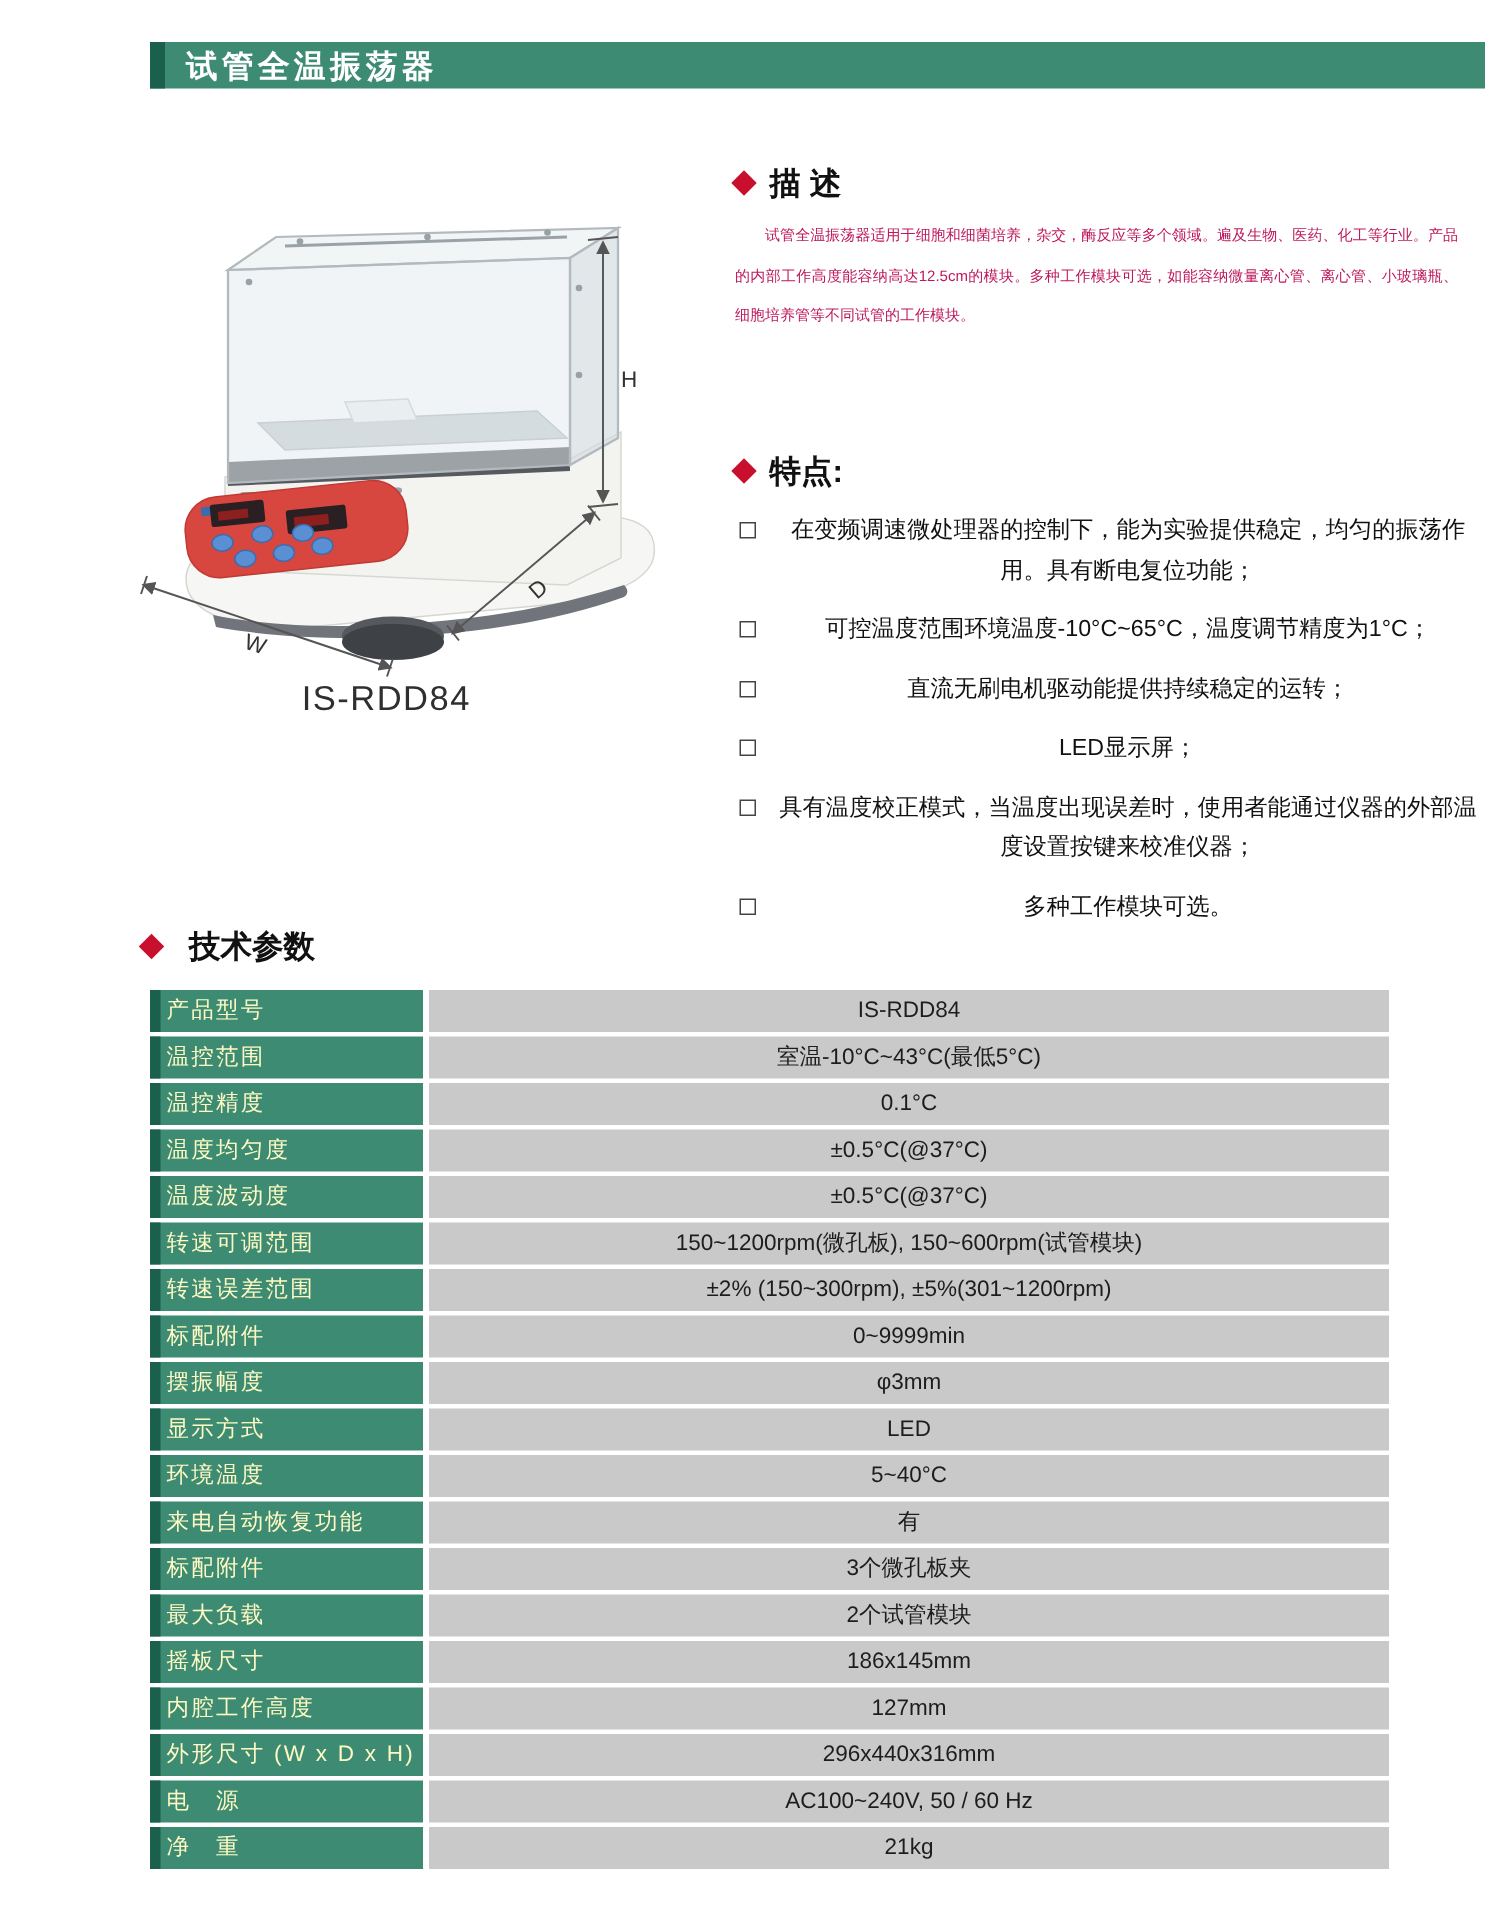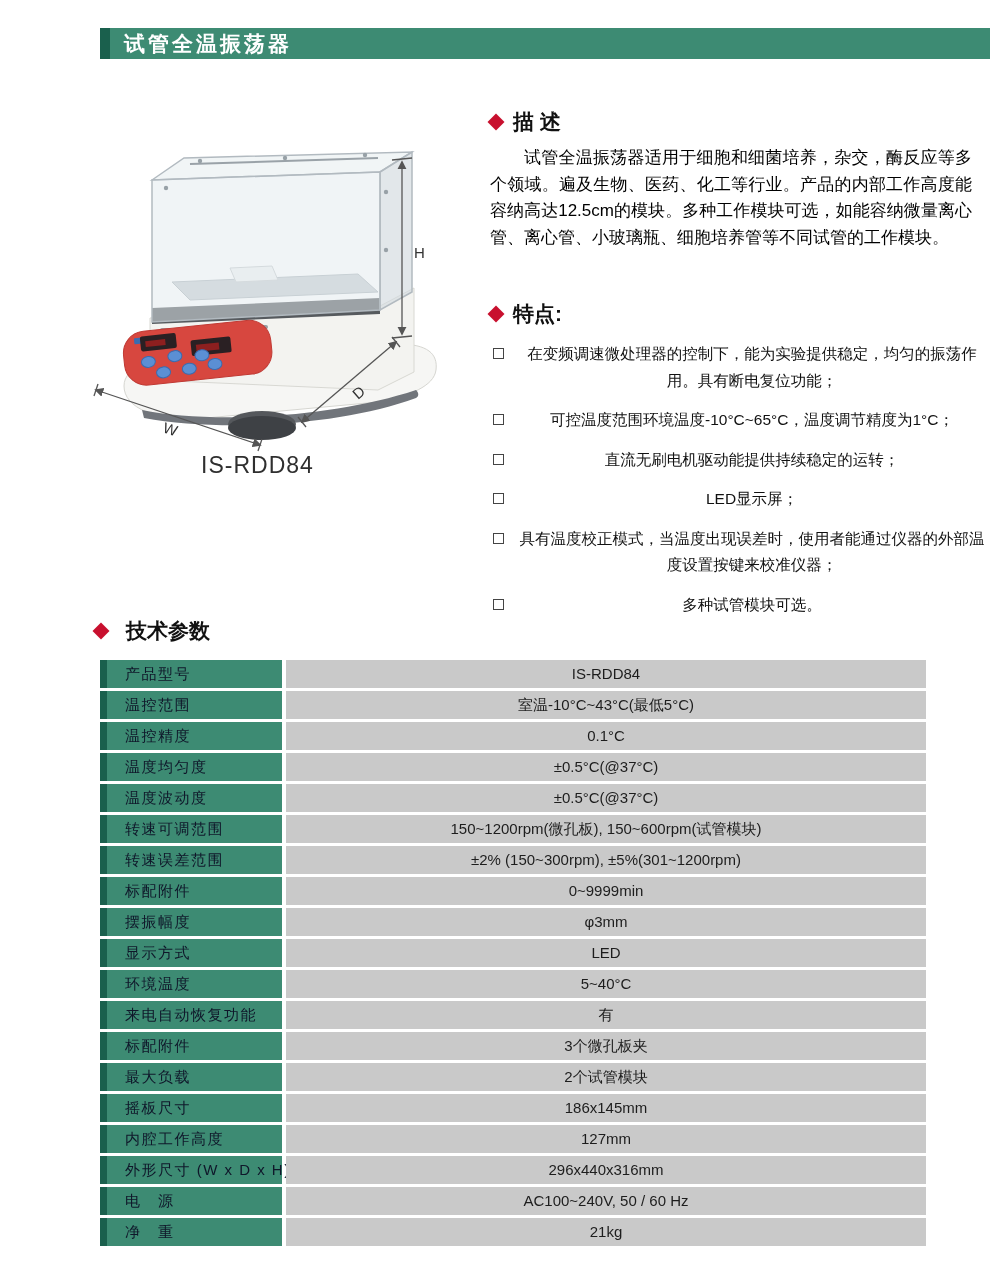--- a/index.html
+++ b/index.html
@@ -18,34 +18,34 @@
   
   .sec-head{display:flex;align-items:center;gap:11px;font-size:21px;font-weight:bold;color:#111;text-align:right;}
   .diamond{width:12px;height:12px;background:var(--accentRed);transform:rotate(45deg);flex:0 0 auto;}
 
   
   .figure{position:absolute;left:80px;top:128px;width:390px;height:370px;}
   .figure-caption{position:absolute;left:150px;top:452px;width:215px;text-align:center;font-size:23px;letter-spacing:1px;color:#2f2f2f;}
 
   
   .desc-section{position:absolute;left:490px;top:108px;width:482px;}
-  .desc-body{margin-top:9px;font-size:17px;line-height:26.5px;text-indent:2em;text-align:justify;color:#000000;}
+  .desc-body{margin-top:9px;font-size:10px;line-height:26.5px;text-indent:2em;text-align:justify;color:#be185d;}
 
   
   .features-section{position:absolute;left:490px;top:300px;width:497px;}
   .features-list{margin-top:13px;}
   .feat-item{display:flex;margin-bottom:13px;}
   .feat-bullet{flex:0 0 auto;width:11px;height:11px;border:1.5px solid #444;margin:7px 13px 0 3px;background:#fff;}
   .feat-text{flex:1;font-size:15.5px;line-height:26.5px;color:#111;text-align:center;}
 
   
   .specs-heading{position:absolute;left:95px;top:617px;gap:19px;}
   .spec-table{position:absolute;left:100px;top:660px;width:826px;}
   .spec-row{display:flex;height:28px;margin-bottom:3px;}
-  .spec-label{width:182px;background:var(--teal);border-left:7px solid var(--tealDark);color:#0f172a;font-size:15px;line-height:28px;padding-left:18px;letter-spacing:1.5px;white-space:nowrap;}
+  .spec-label{width:182px;background:var(--teal);border-left:7px solid var(--tealDark);color:#fef9c3;font-size:15px;line-height:28px;padding-left:4px;letter-spacing:1.5px;white-space:nowrap;}
   .spec-value{flex:1;margin-left:4px;background:var(--valueGray);text-align:center;font-size:15px;line-height:28px;color:#1d1d1d;}
 </style>
 </head>
 <body>
 
 <div class="page">
 
   <div class="title-bar">
     <div class="title-lead"></div>
     <div class="title-text">试管全温振荡器</div>
@@ -195,21 +195,21 @@
         <div class="feat-item">
           <span class="feat-bullet"></span>
           <span class="feat-text">LED显示屏；</span>
         </div>
         <div class="feat-item">
           <span class="feat-bullet"></span>
           <span class="feat-text">具有温度校正模式，当温度出现误差时，使用者能通过仪器的外部温度设置按键来校准仪器；</span>
         </div>
         <div class="feat-item">
           <span class="feat-bullet"></span>
-          <span class="feat-text">多种试管模块可选。</span>
+          <span class="feat-text">多种工作模块可选。</span>
         </div>
       </div>
   </div>
 
   <div class="specs-heading sec-head">
     <span class="diamond"></span>
     <span>技术参数</span>
   </div>
 
   <div class="spec-table">

